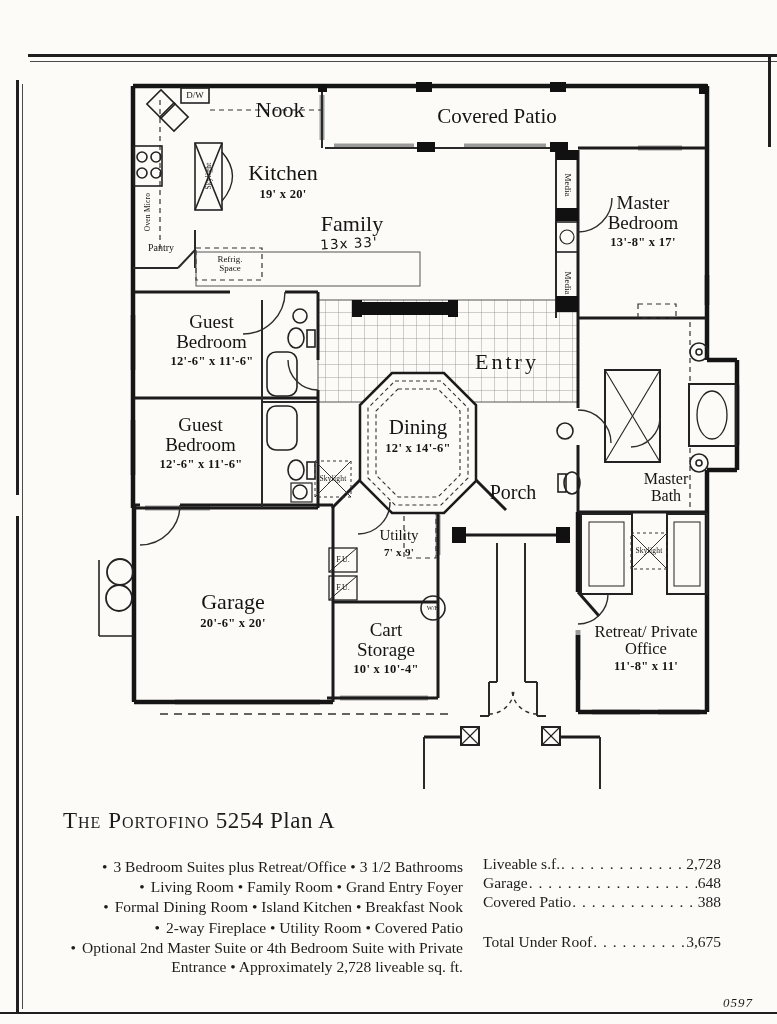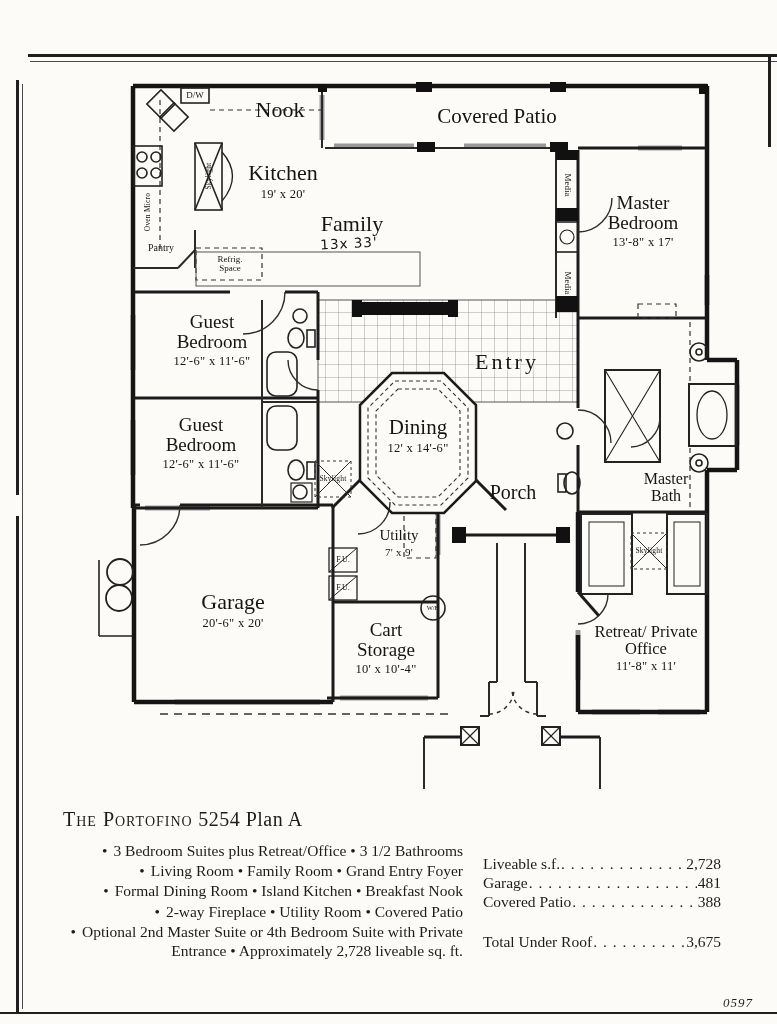--- a/index.html
+++ b/index.html
@@ -11,29 +11,29 @@
   
   .bd{position:absolute;background:#1f1f1f;}
   .bd.thin{background:#4a4a4a;}
   
   #plan{position:absolute;left:0;top:0;width:777px;height:800px;}
   #plan svg{position:absolute;left:0;top:0;}
   .lbl{
     position:absolute;transform:translate(-50%,-50%);
     text-align:center;color:#151515;line-height:1.04;white-space:nowrap;
   }
-  .lbl .dims{font-size:12.5px;font-weight:normal;margin-top:3px;letter-spacing:.3px;}
+  .lbl .dims{font-size:12.5px;font-weight:bold;margin-top:3px;letter-spacing:.3px;}
   .wrap{white-space:normal;}
   .rot90{transform:translate(-50%,-50%) rotate(90deg);}
   .rotm90{transform:translate(-50%,-50%) rotate(-90deg);}
   .tiny{font-size:7.5px;letter-spacing:.2px;}
   .hand{font-family:"DejaVu Sans",sans-serif;font-size:13.5px;transform:translate(-50%,-50%) rotate(-3deg);letter-spacing:1px;}
   
   #info{position:absolute;left:0;top:808px;width:777px;}
-  #title{margin:0 0 10px 63px;font-weight:normal;font-size:20px;letter-spacing:.5px;}
+  #title{margin:0 0 23px 63px;font-weight:normal;font-size:23px;letter-spacing:.5px;}
   #title .sc{font-variant:small-caps;letter-spacing:1px;}
   #features{list-style:none;margin:0 0 0 63px;padding:0;width:400px;
     font-size:15.5px;line-height:1.24;}
   #features li{padding-left:14px;text-indent:-14px;margin:1px 0;text-align:right;}
   #features .b{margin-right:6px;}
   #stats{position:absolute;left:483px;top:46px;width:238px;font-size:15.5px;}
   .srow{display:flex;align-items:flex-start;margin:1px 0;}
   .srow .lab{flex:none;}
   .srow .dots{flex:1;overflow:hidden;white-space:nowrap;letter-spacing:1px;margin:0 1px;}
   .srow .val{flex:none;}
@@ -359,21 +359,21 @@
 
         <div class="srow">
           <span class="lab">Liveable s.f.</span>
           <span class="dots">. . . . . . . . . . . . . . . . . . . .</span>
           <span class="val">2,728</span>
         </div>
 
         <div class="srow">
           <span class="lab">Garage</span>
           <span class="dots">. . . . . . . . . . . . . . . . . . . . . .</span>
-          <span class="val">481</span>
+          <span class="val">648</span>
         </div>
 
         <div class="srow">
           <span class="lab">Covered Patio</span>
           <span class="dots">. . . . . . . . . . . . . . . . . . </span>
           <span class="val">388</span>
         </div>
       </div>
     <div class="srow total">
       <span class="lab">Total Under Roof</span>

